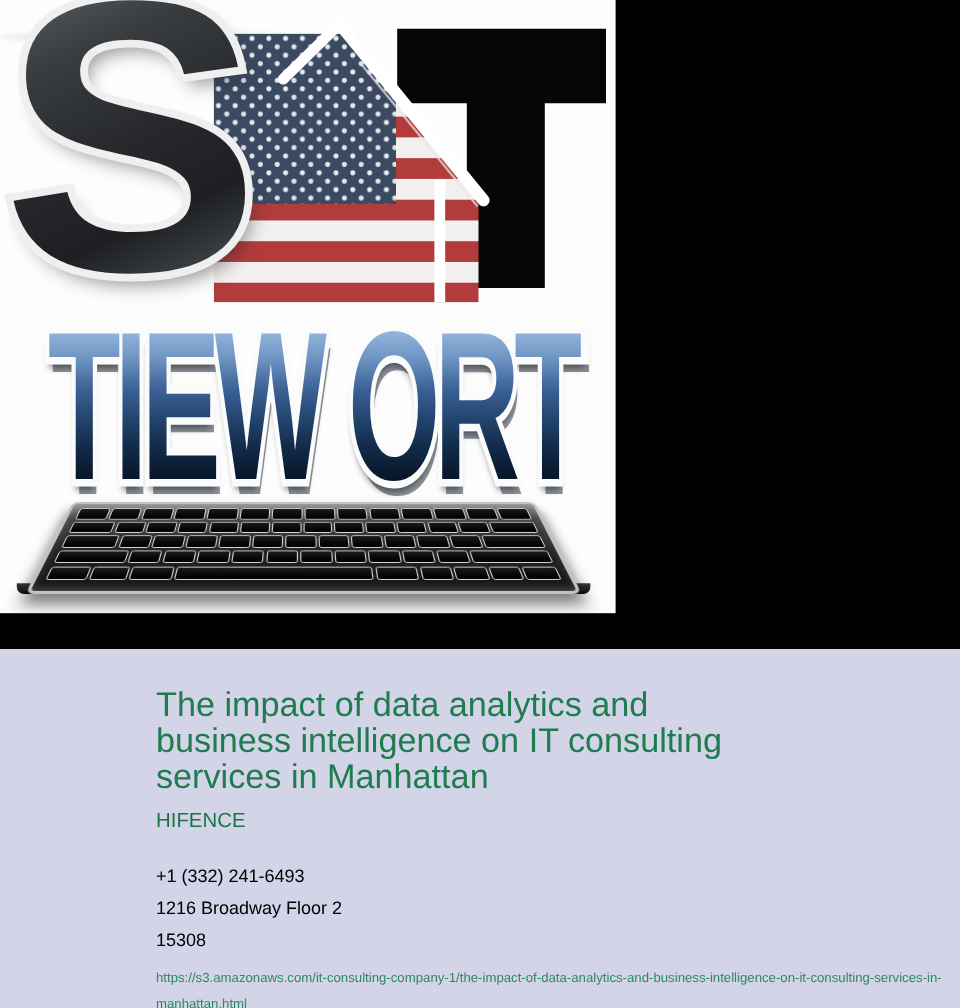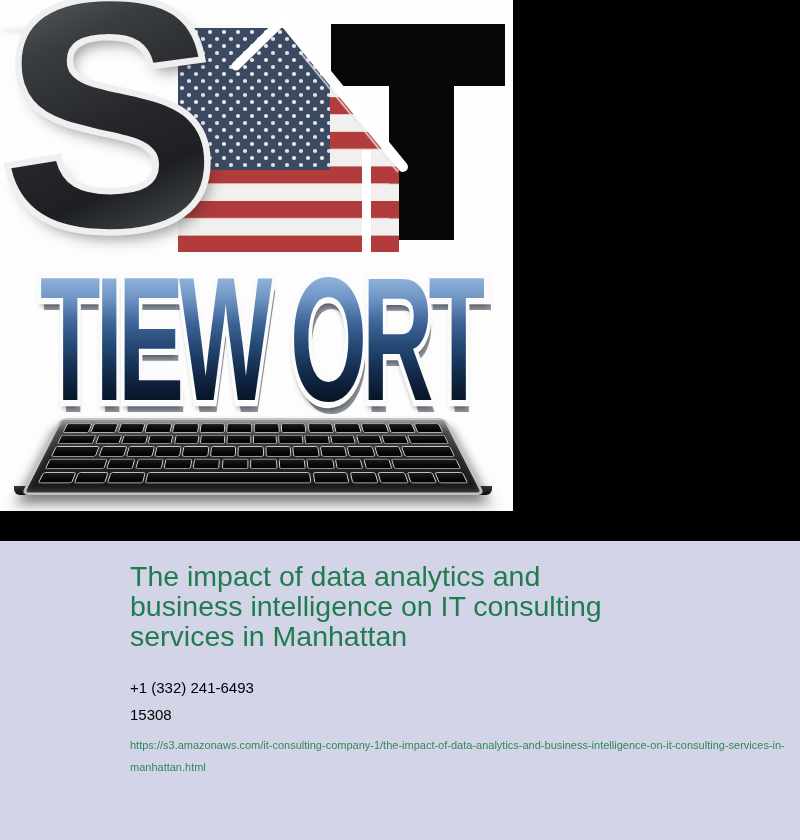--- a/index.html
+++ b/index.html
@@ -41,21 +41,21 @@
     background:linear-gradient(180deg,#9a9a9a 0%, #4c4c4c 18%, #242424 60%, #161616 100%);
     border:3px solid #c2c2c2; border-radius:7px; padding:5px 7px 7px 7px;
     box-shadow:0 10px 14px rgba(0,0,0,.5), inset 0 -4px 6px rgba(255,255,255,.15); }
   .kb-row { display:flex; height:18.5%; margin-bottom:1px; }
   .kb-key { flex:1 1 0; margin:1.1px; background:linear-gradient(180deg,#1c1c1c,#050505 70%);
     border:1.3px solid #d6d6d6; border-radius:2.5px; }
   .kb-base { position:absolute; left:14px; top:486px; z-index:2; width:478px; height:9px;
     background:linear-gradient(180deg,#3a3a3a,#0f0f0f); border-radius:0 0 6px 6px; }
 
   
-  .content { position:absolute; left:0; top:541px; width:800px; height:299px; background:#d3d4e8; padding:20px 0 0 130px; }
+  .content { position:absolute; left:0; top:541px; width:800px; height:299px; background:#d3d4e8; padding:32px 0 0 130px; }
   .page-title { max-width:525px; font-size:28.5px; line-height:30px; color:#1f7c4e; font-weight:400; }
   .company { margin-top:11px; font-size:17px; color:#1c7549; font-weight:400; }
   .contact { margin-top:24px; font-size:15px; line-height:26.5px; color:#000000; }
   .source-url { margin-top:6px; max-width:660px; font-size:11px; line-height:22px; color:#2e8a5a; overflow-wrap:break-word; word-break:break-word; }
 </style>
 </head>
 <body>
 
 <div class="stage">
 
@@ -181,20 +181,22 @@
       <div class="wordmark">
         <span class="w-outline">TIEW ORT</span>
         <span class="w-fill">TIEW ORT</span>
       </div>
 
     </div>
   </div>
 
   <div class="content">
     <h1 class="page-title">The impact of data analytics and business intelligence on IT consulting services in Manhattan</h1>
+    <div class="company">HIFENCE</div>
     <div class="contact">
       <div>+1 (332) 241-6493</div>
+      <div>1216 Broadway Floor 2</div>
       <div>15308</div>
     </div>
     <div class="source-url">https://s3.amazonaws.com/it-consulting-company-1/the-impact-of-data-analytics-and-business-intelligence-on-it-consulting-services-in-manhattan.html</div>
   </div>
 
 </div>
 
 </body></html>

